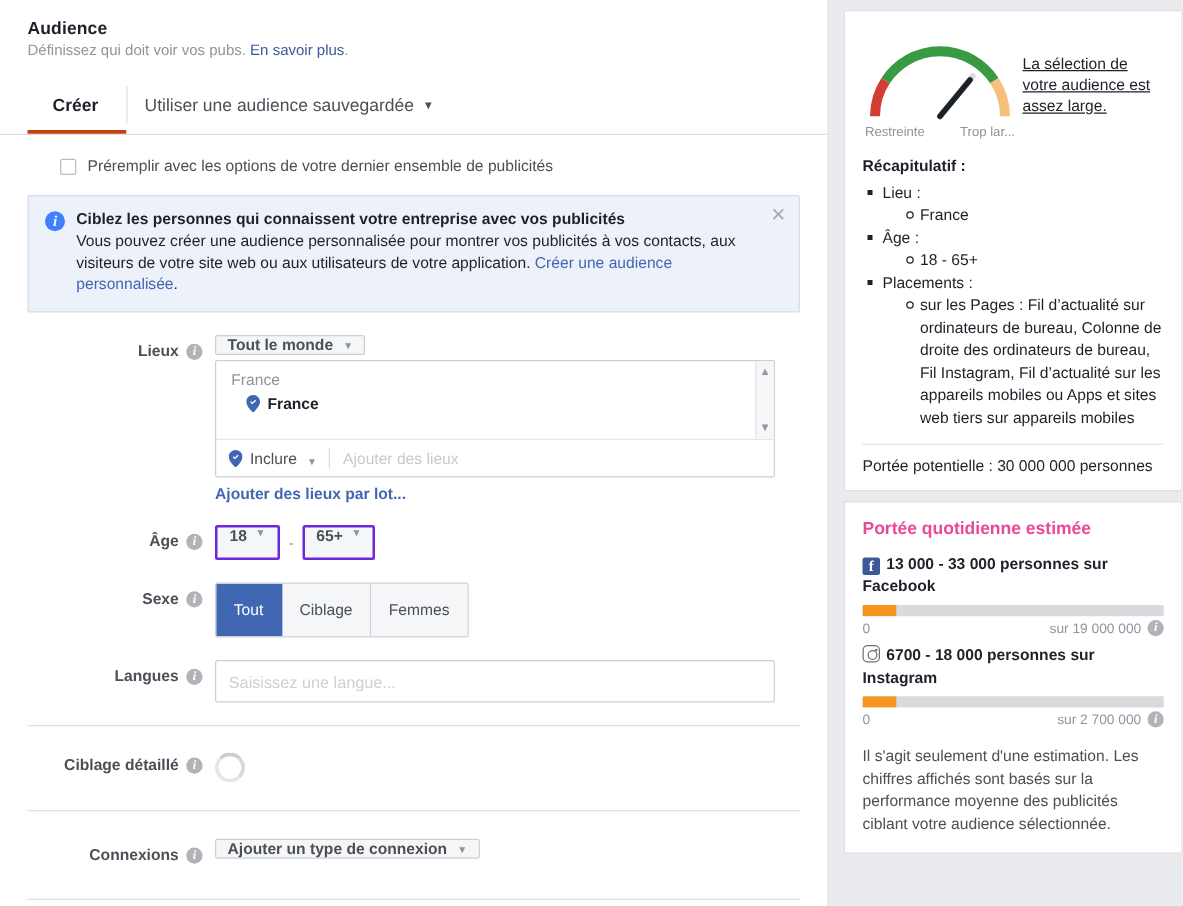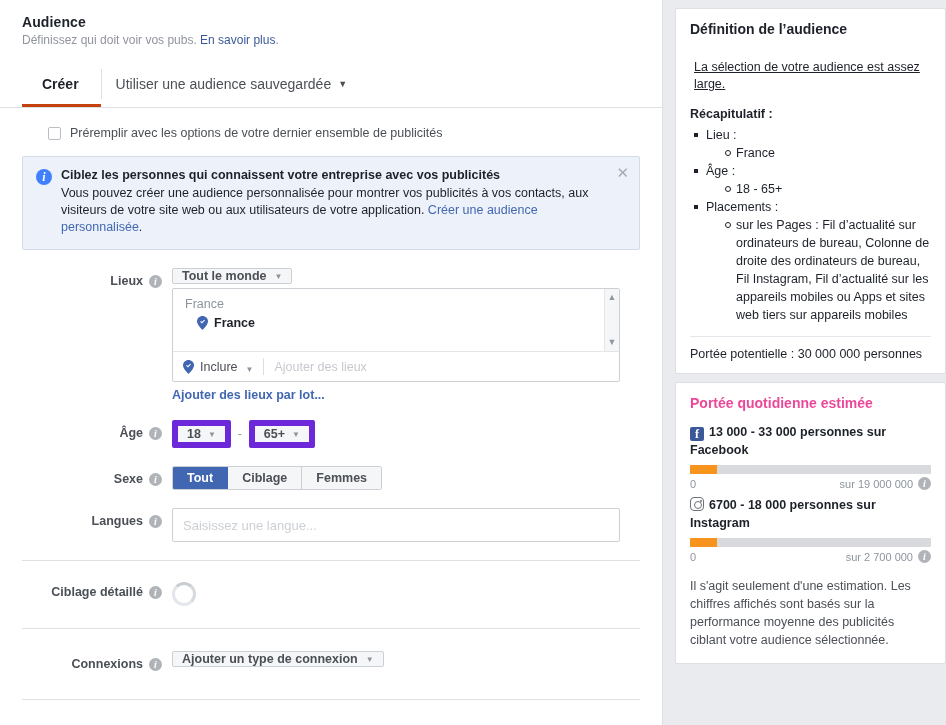--- a/index.html
+++ b/index.html
@@ -120,33 +120,33 @@
   .vsep { width: 1px; height: 17px; background: #dcdee3; margin: 0 10px; }
   .loc-placeholder { font-size: 12.5px; color: #c6c9ce; }
   .batch-link {
     display: inline-block; margin-top: 6px; font-size: 12.5px;
     color: #4267b2; text-decoration: none; cursor: pointer; font-weight: bold;
   }
 
   
   .age-wrap { display: flex; align-items: center; }
   .age-sel {
-    display: inline-flex; align-items: center; justify-content: center;
+    display: inline-flex; justify-content: center;
     min-width: 52px; height: 28px; padding: 0 9px;
-    background: #f5f6f7; border: 6px solid #6d28d9; border-radius: 2px;
+    background: #f5f6f7; border: 2px solid #6d28d9; border-radius: 2px;
     font-size: 12.5px; font-weight: bold; color: #4b4f56; cursor: pointer;
   }
   .age-sel .caret { margin-left: 7px; font-size: 8px; color: #8d949e; }
   .age-dash { margin: 0 7px; color: #8d949e; font-size: 12px; }
 
   
   .seg { display: inline-flex; border: 1px solid #ccd0d5; border-radius: 2px; overflow: hidden; }
   .seg div {
-    height: 22px; padding: 0 14px; display: flex; align-items: center;
-    font-size: 12.5px; font-weight: bold; color: #4b4f56; background: #f5f6f7;
+    height: 42px; padding: 0 14px; display: flex; align-items: center;
+    font-size: 12.5px; font-weight: normal; color: #4b4f56; background: #f5f6f7;
     border-right: 1px solid #ccd0d5; cursor: pointer;
   }
   .seg div:last-child { border-right: none; }
   .seg div.active { background: #4267b2; color: #fff; border-right-color: #4267b2; }
 
   
   .lang-input {
     width: 448px; height: 34px; border: 1px solid #ccd0d5; border-radius: 2px;
     background: #fff; font-size: 13px; color: #1d2129; padding: 0 10px;
     font-family: "Liberation Sans", sans-serif;
@@ -373,23 +373,35 @@
         </div>
       </div>
     </div>
 
     <div class="hr" style="margin-top:28px;"></div>
   </div>
 
   <div id="right-col">
 
     <div class="card" id="card-def">
-      <div class="card-title">Définition de l’audience</div>
 
       <div class="gauge-row">
+        <div class="gauge-box">
+          <svg width="124" height="68" viewBox="0 0 124 68">
+            <path d="M10 62 A52 52 0 0 1 18.5 33.5" stroke="#d13f32" stroke-width="8" fill="none" stroke-linecap="butt"></path>
+            <path d="M18.5 33.5 A52 52 0 0 1 105.5 33.5" stroke="#3a9a41" stroke-width="8" fill="none" stroke-linecap="butt"></path>
+            <path d="M105.5 33.5 A52 52 0 0 1 114 62" stroke="#f5c07a" stroke-width="8" fill="none" stroke-linecap="butt"></path>
+            <path d="M62 62 L88 30" stroke="#d9dade" stroke-width="5" fill="none" stroke-linecap="round"></path>
+            <path d="M62 62 L86 33" stroke="#1d2129" stroke-width="4.5" fill="none" stroke-linecap="round"></path>
+          </svg>
+          <div class="gauge-labels">
+            <span>Restreinte</span>
+            <span>Trop lar...</span>
+          </div>
+        </div>
         <div class="gauge-msg">La sélection de votre audience est assez large.</div>
       </div>
 
       <div class="recap-title">Récapitulatif :</div>
       <ul class="recap">
         <li>
           <span>Lieu :</span>
           <ul>
             <li>France</li>
           </ul>

